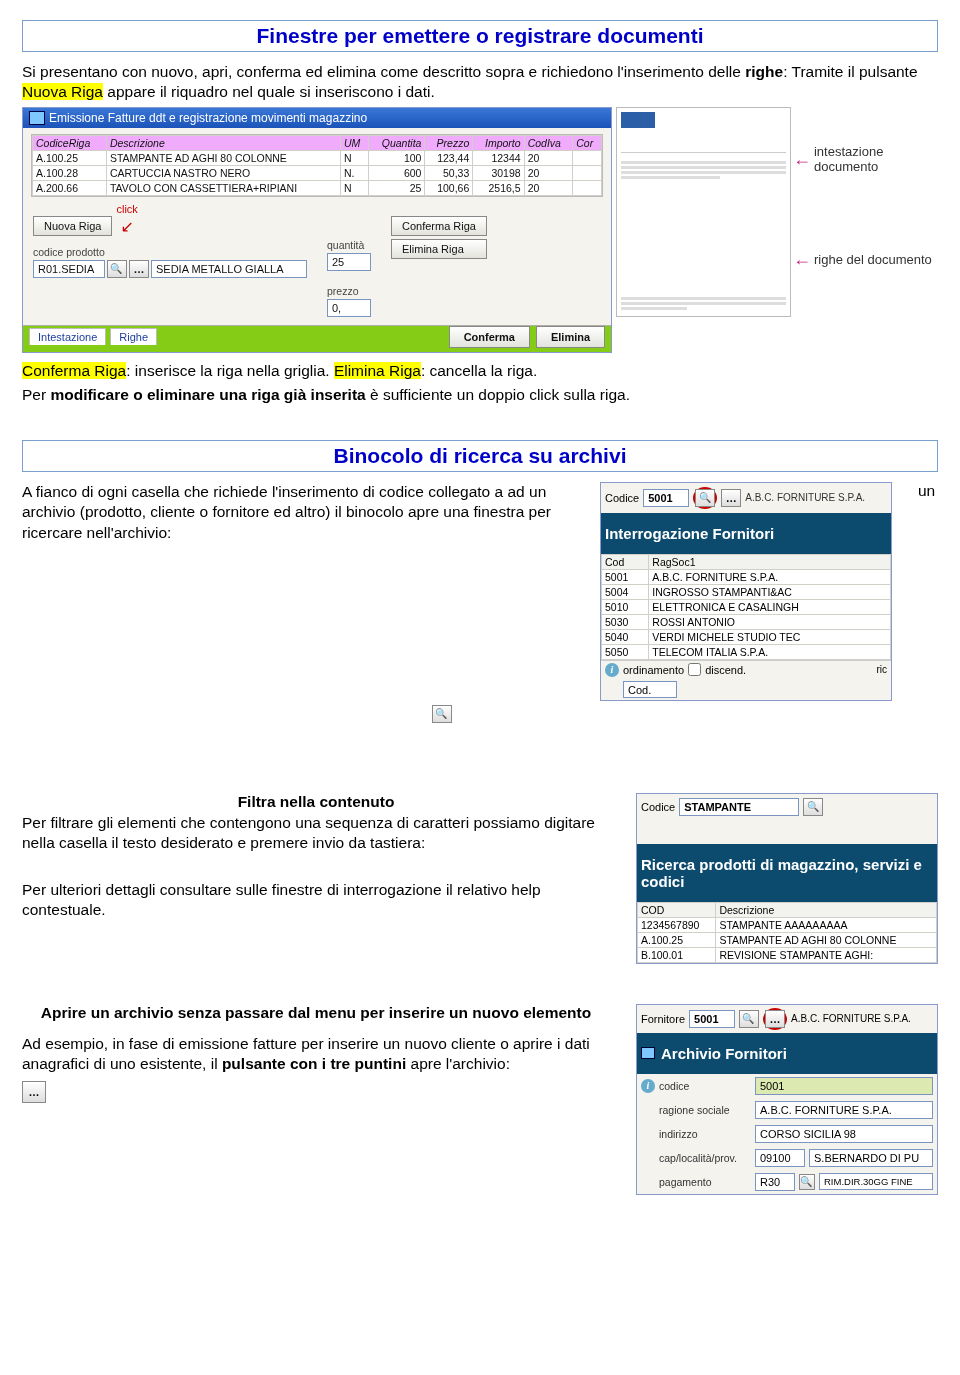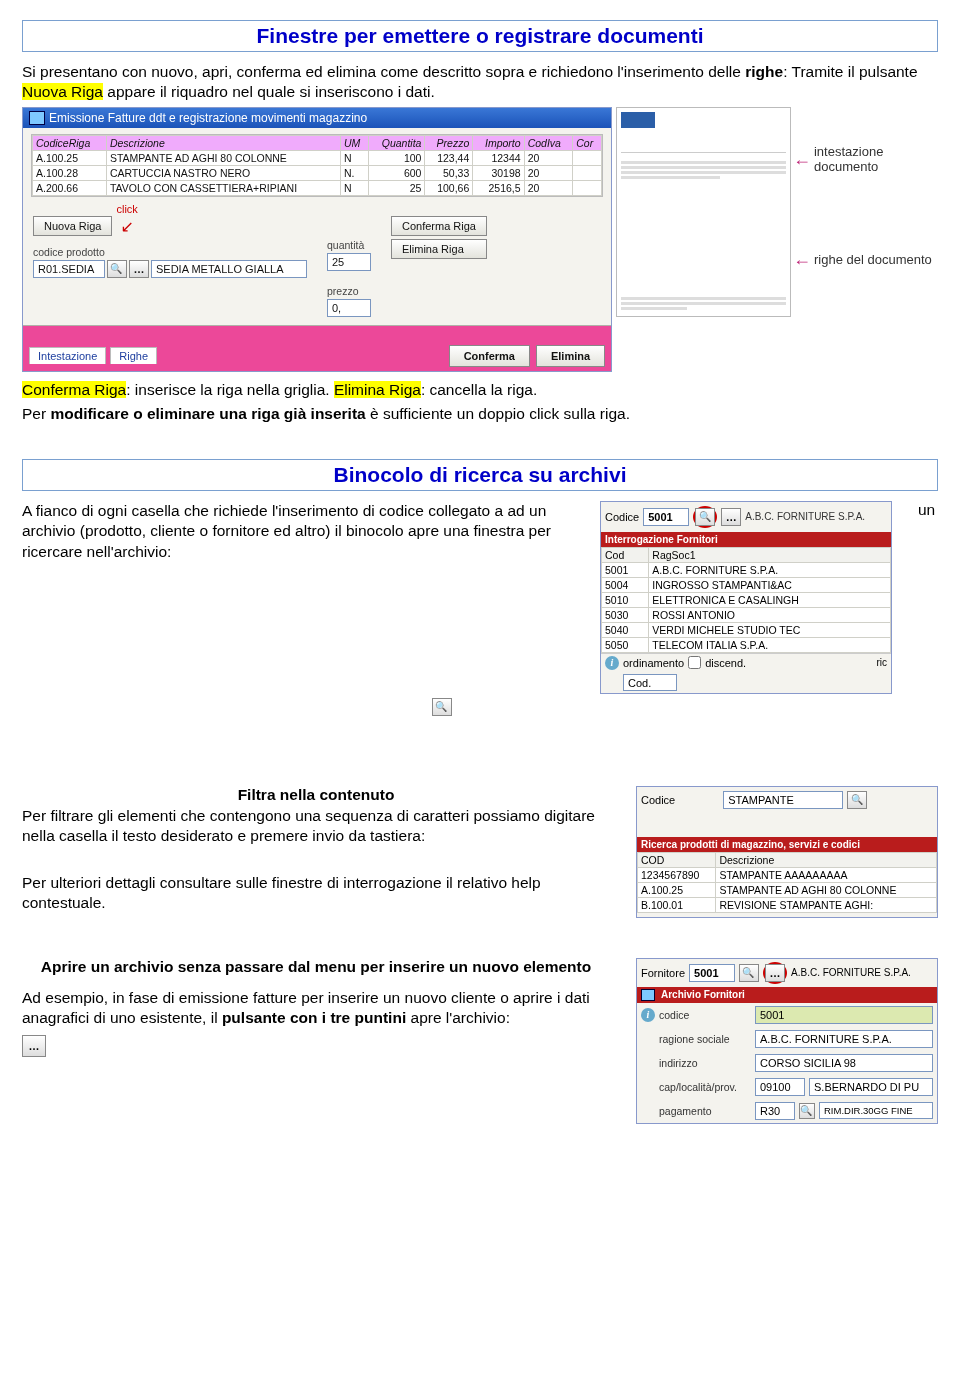--- a/index.html
+++ b/index.html
@@ -83,25 +83,25 @@
   .input {
     border:1px solid #7a96c0;
     background:#fff;
     padding:2px 4px;
     font-size:11px;
     display:inline-block;
   }
   .field-label { font-size:10.5px; color:#444; margin-bottom:2px;}
   .tabs-row {
     border-top:1px solid #b0b0a8;
-    padding:19px 6px 4px 6px;
+    padding:0 6px 4px 6px;
     display:flex;
     align-items:center;
     gap:4px;
-    background:#ec4899;
+    background:#84cc16;
   }
   .tabs-row .tab { border:1px solid #bbb; border-bottom:none; background:#fff; padding:2px 8px; font-size:11px; color:#2040a0;}
   .tabs-row .big-btn { margin-left:auto; }
   .click-label {
     color:#c00; font-size:11px; position:relative; top:-2px;
   }
   .arrow-red { color:#c00; font-size:16px; }
   .doc-thumb {
     border:1px solid #bbb;
     width:180px;
@@ -121,21 +121,21 @@
     border:1px solid #8899cc;
     font-family: Tahoma, Arial, sans-serif;
     font-size:11px;
     width:290px;
     background:#f4f3ee;
   }
   .lookup-shot .top { padding:4px; display:flex; align-items:center; gap:4px;}
   .binoc { width:18px; height:16px; border:1px solid #888; background:linear-gradient(#fff,#ddd); display:inline-flex; align-items:center; justify-content:center; font-size:10px;}
   .binoc::before { content:"🔍"; font-size:10px;}
   .red-circle { border:2px solid #c00; border-radius:50%; padding:0; display:inline-flex; }
-  .blue-band { background:#b91c1c; color:#fff; padding:2px 4px; font-size:10px; font-weight:bold; }
+  .blue-band { background:#0c4a6e; color:#fff; padding:12px 4px; font-size:15px; font-weight:bold; }
   .lookup-grid { background:#fff; font-size:10.5px; }
   .lookup-grid table { border-collapse: collapse; width:100%; }
   .lookup-grid td, .lookup-grid th { border:1px solid #d0d0c8; padding:1px 3px; text-align:left; font-weight:normal;}
   .lookup-grid th { background:#f2f2ee; }
   .info-row { display:flex; align-items:center; gap:4px; padding:2px 4px; border-top:1px solid #ccc;}
   .dots-btn { border:1px solid #888; background:linear-gradient(#fff,#ddd); width:18px; height:16px; display:inline-flex; align-items:center; justify-content:center; font-size:11px; font-weight:bold;}
   .sec2 { display:flex; gap:26px; }
   .sec2 .text { flex:1; }
   .subhead-left { font-weight:bold; text-align:center; margin-bottom:2px;}
   .sec3head { font-weight:bold; text-align:center; margin: 0 0 12px 0; }
@@ -381,21 +381,21 @@
 <div class="sec2">
   <div class="text">
     <div class="subhead-left">Filtra nella contenuto</div>
     <p>Per filtrare gli elementi che contengono una sequenza di caratteri possiamo digitare nella casella il testo desiderato e premere invio da tastiera:</p>
     <div style="height:22px;"></div>
     <p>Per ulteriori dettagli consultare sulle finestre di interrogazione il relativo help contestuale.</p>
   </div>
   <div class="stampante-shot">
     <div class="row1">
       <span>Codice</span>
-      <span class="input" style="width:110px;font-weight:normal;margin-left:44px;">STAMPANTE</span>
+      <span class="input" style="width:110px;font-weight:bold;">STAMPANTE</span>
       <span class="binoc"></span>
     </div>
     <div style="height:24px;"></div>
     <div class="blue-band">Ricerca prodotti di magazzino, servizi e codici</div>
     <div class="lookup-grid">
       <table>
         <tbody>
             <tr>
               <th>COD</th>
               <th>Descrizione</th>

